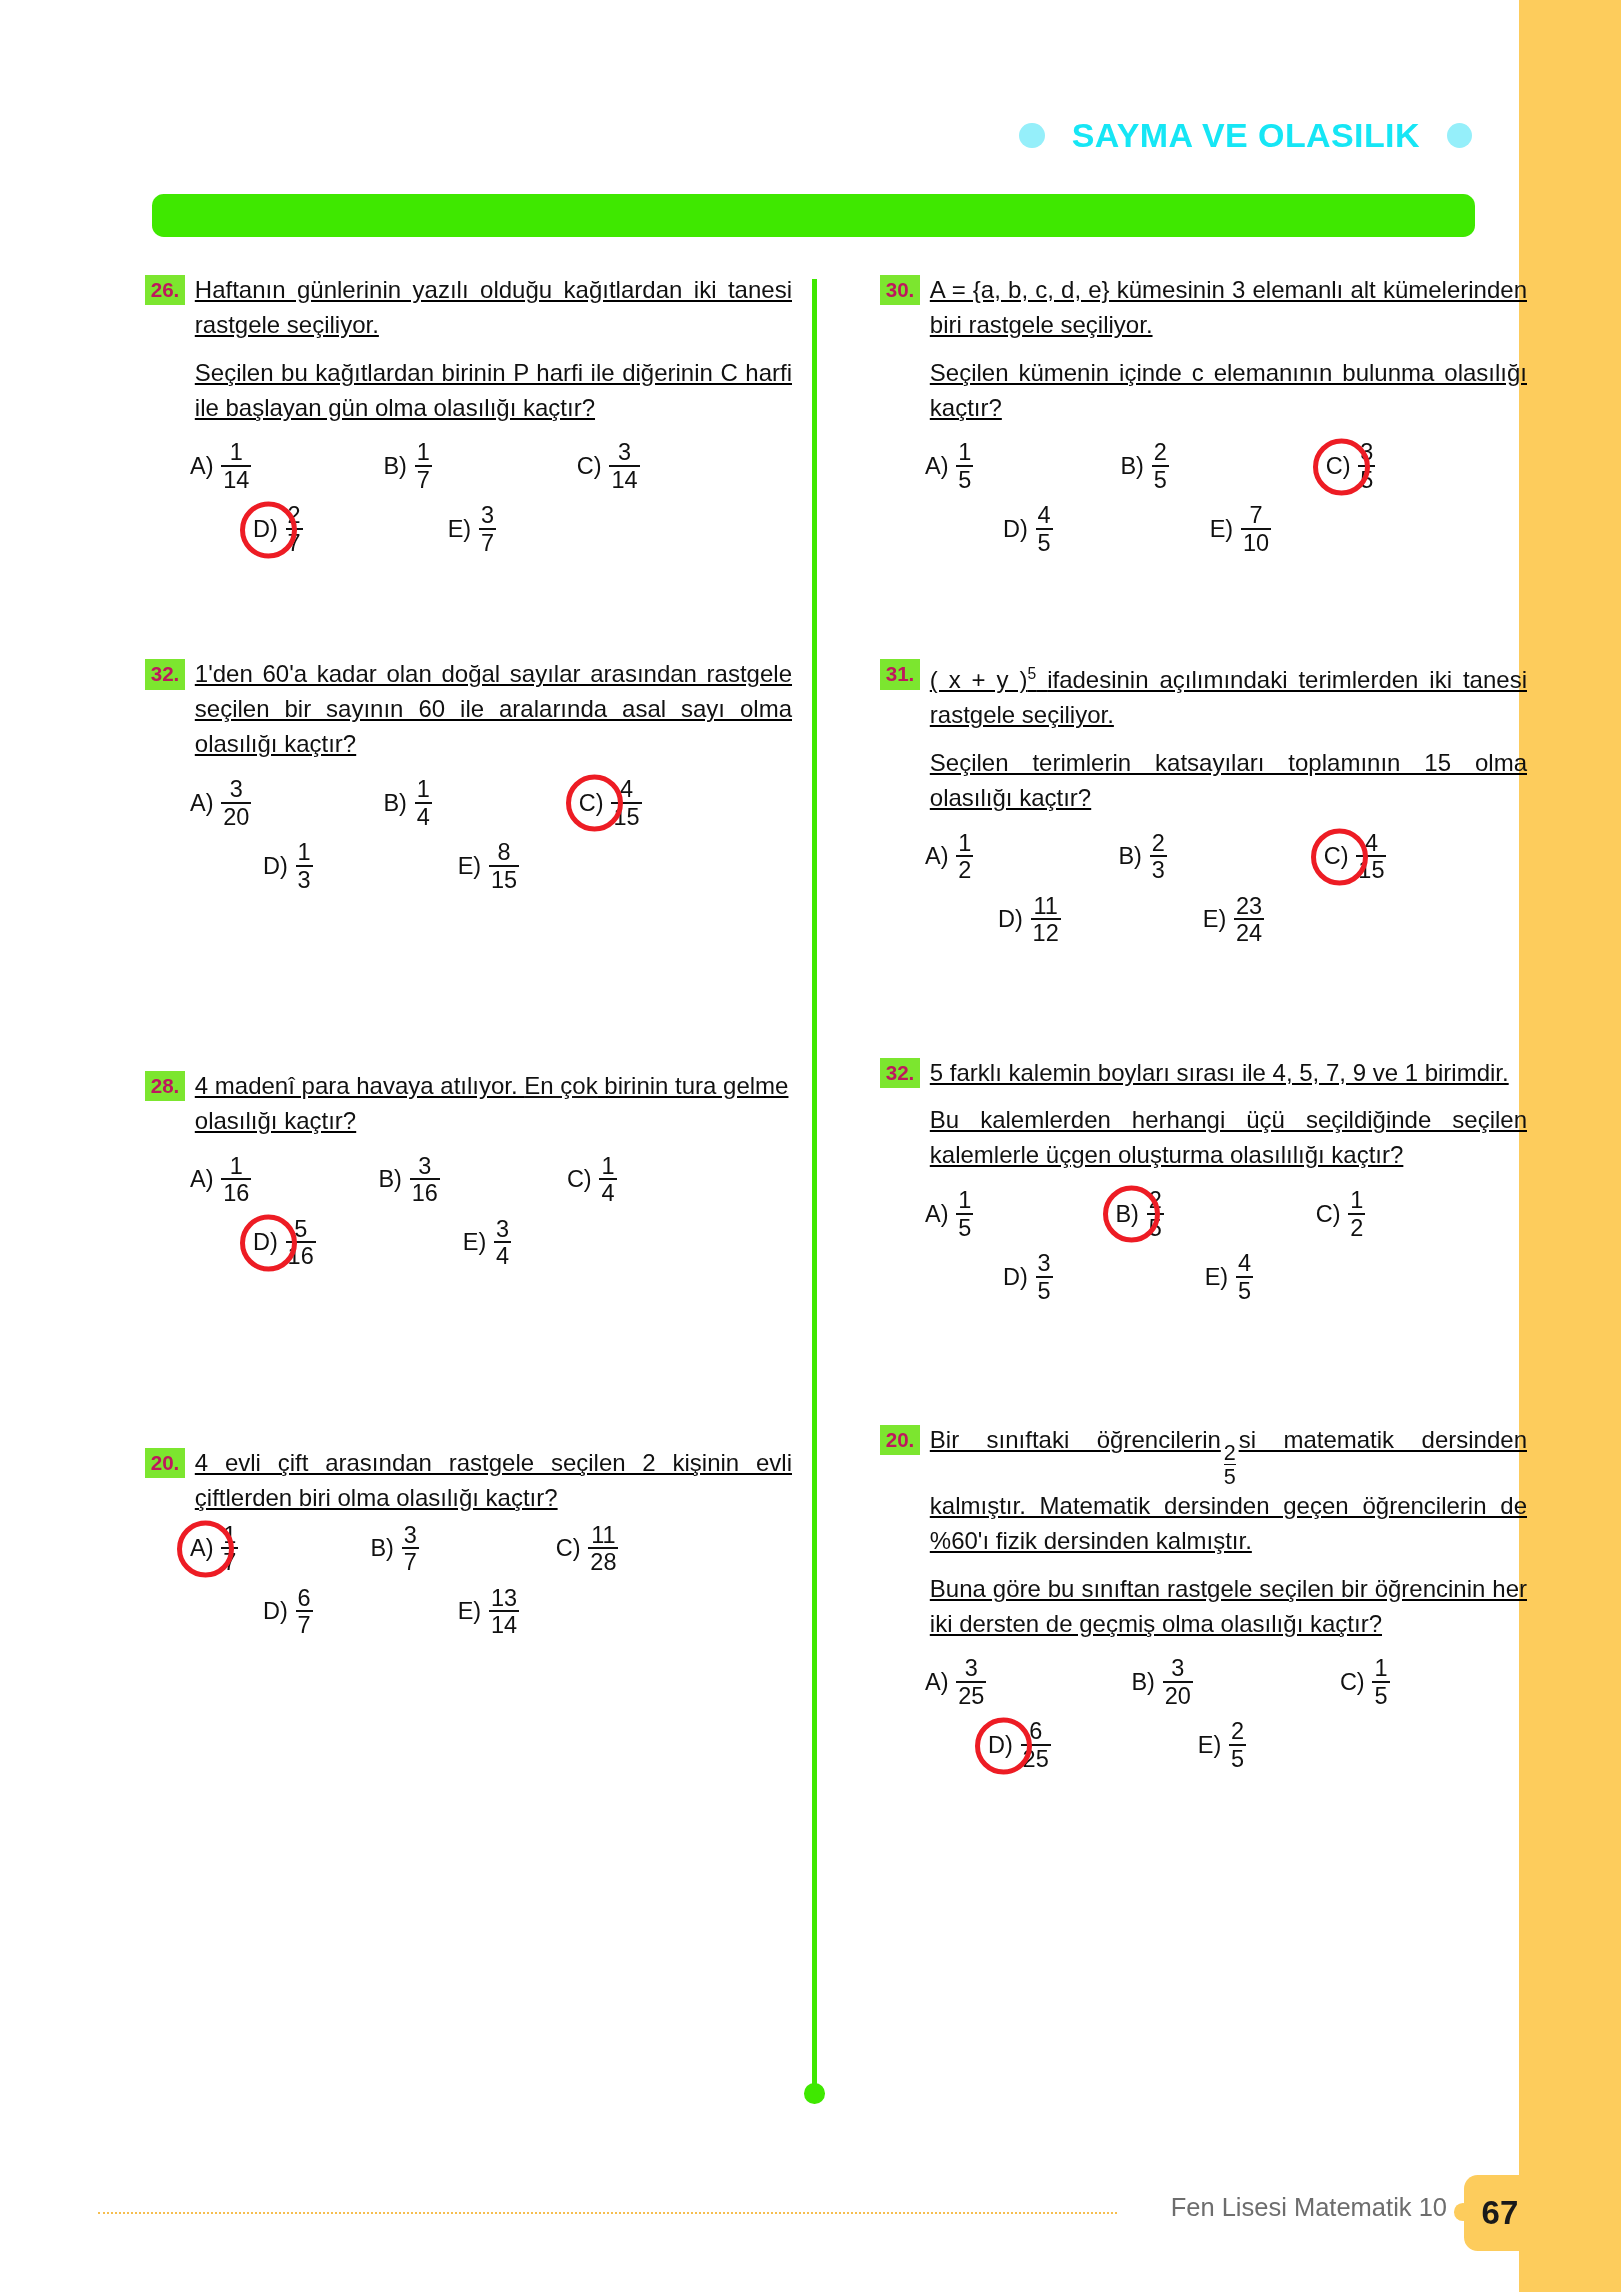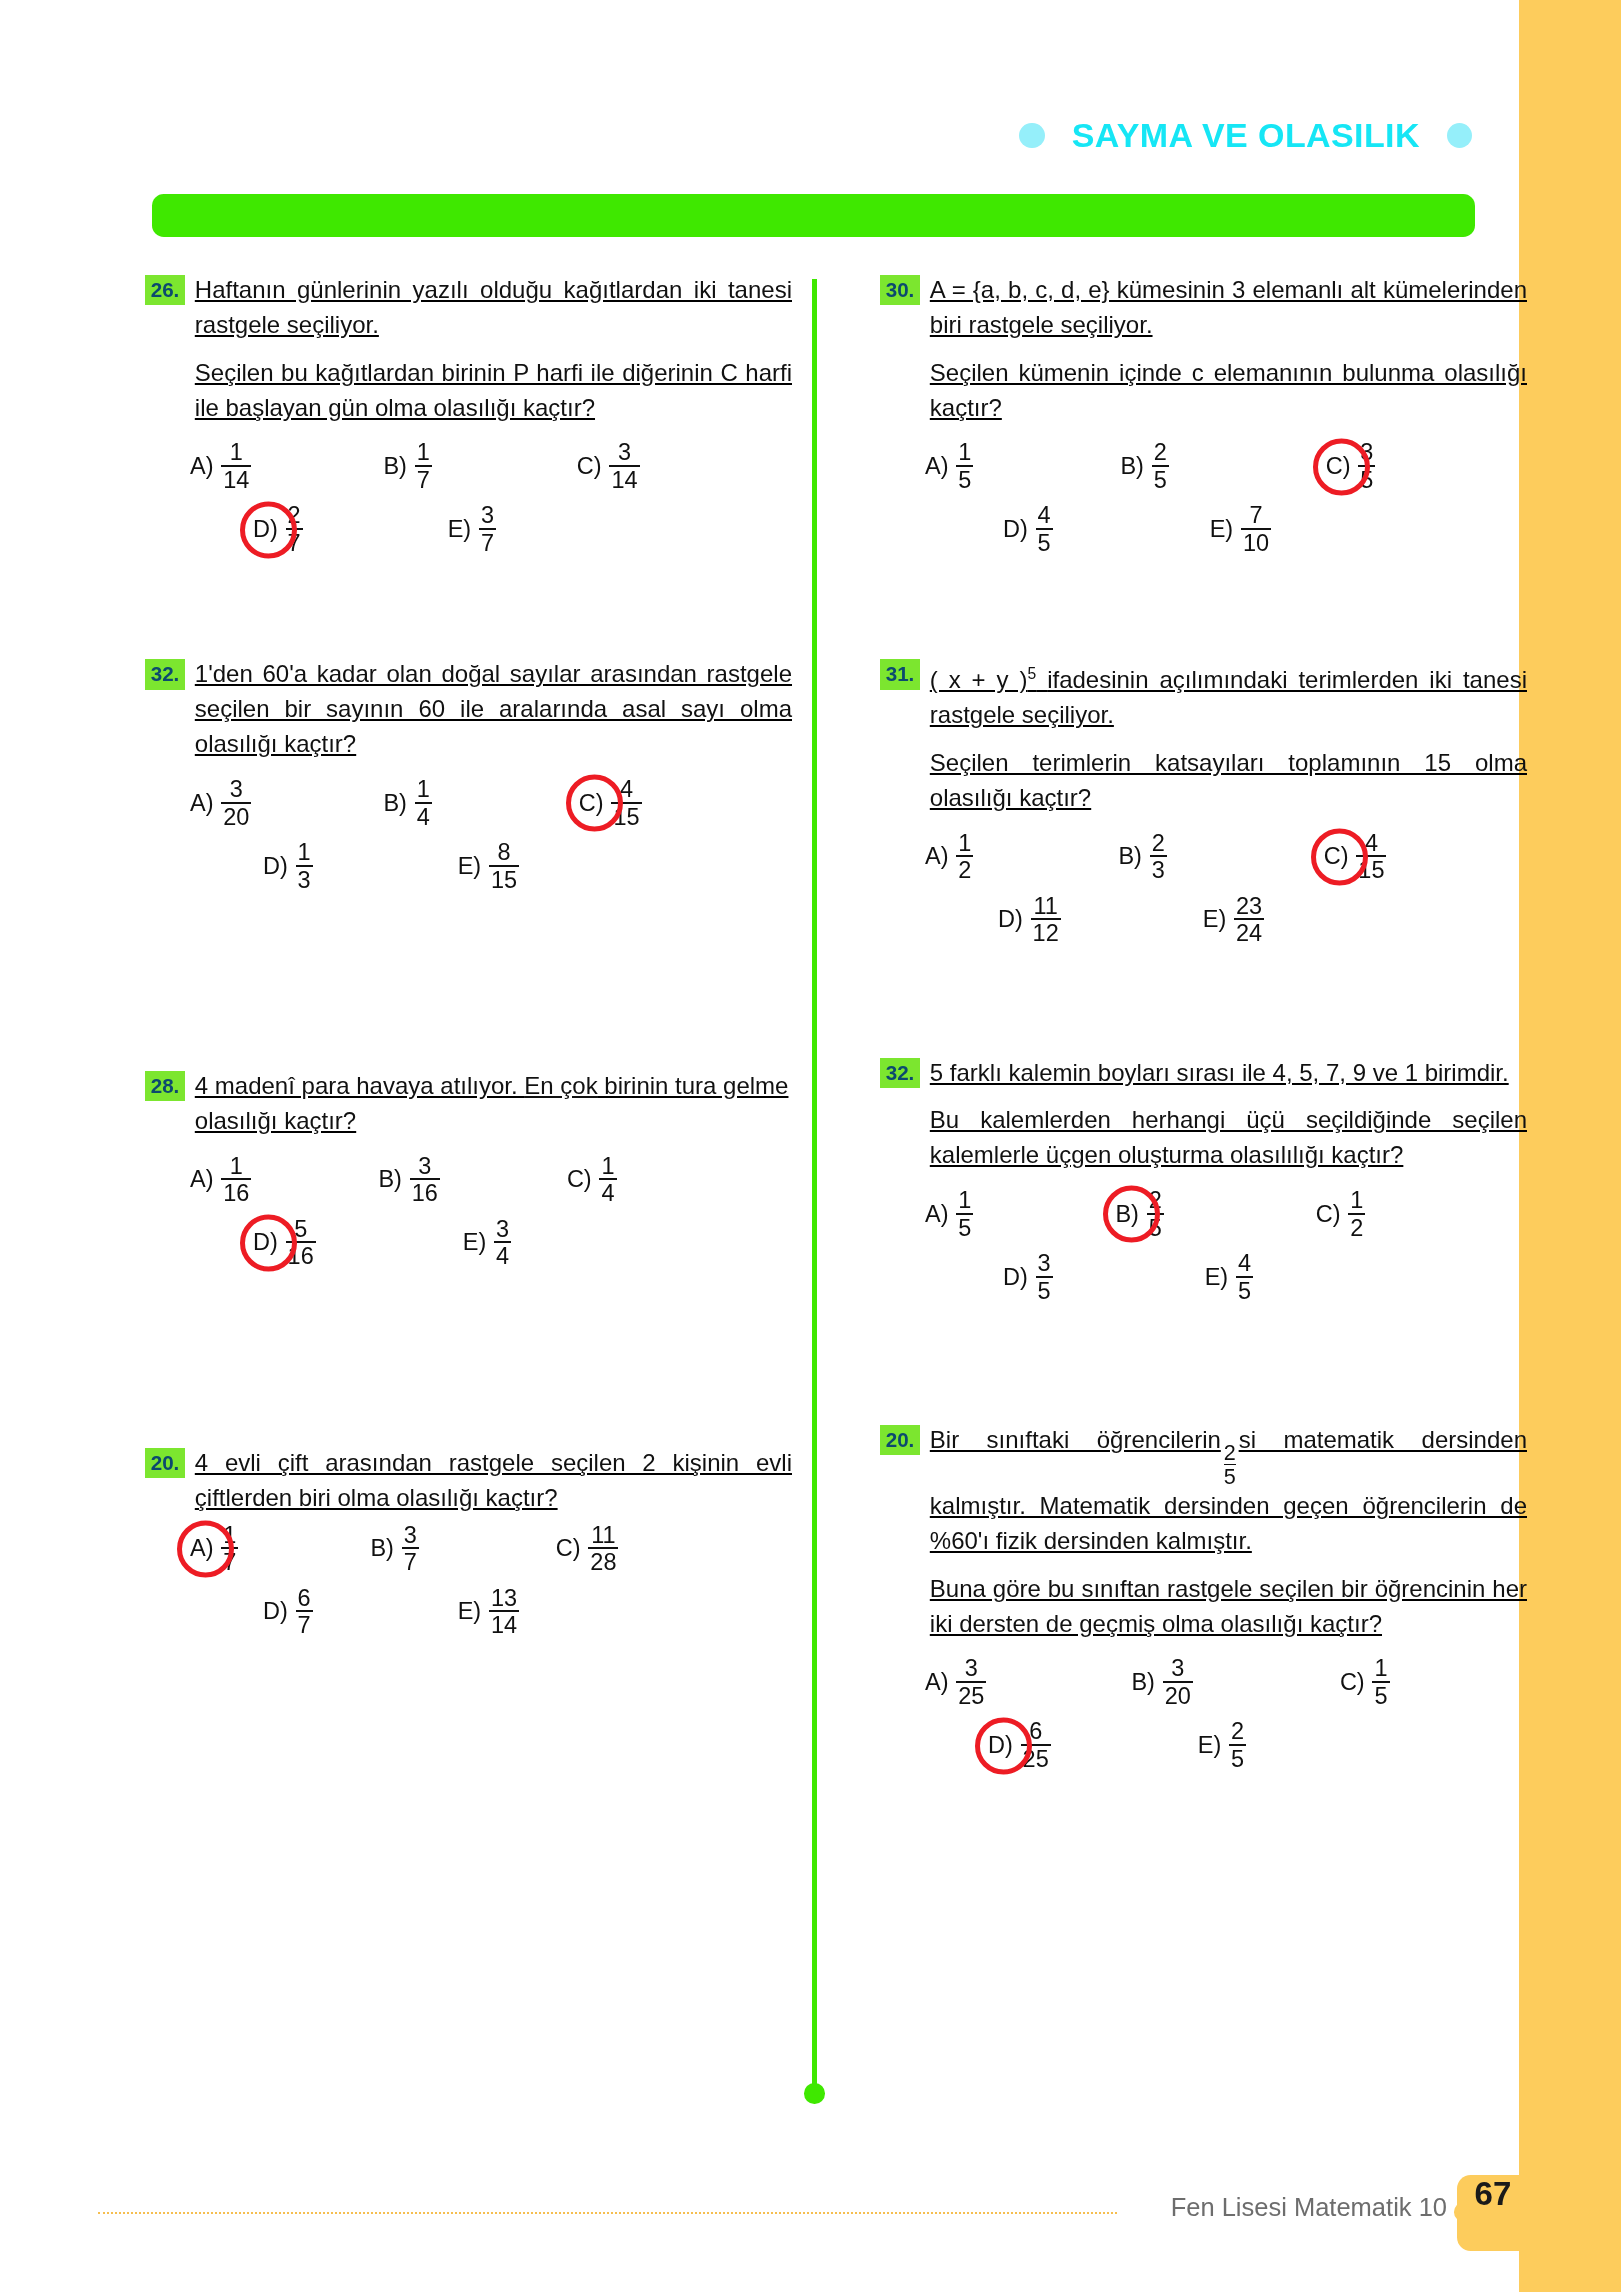--- a/index.html
+++ b/index.html
@@ -87,21 +87,21 @@
   }
 
   .q-head {
     display: flex;
     align-items: flex-start;
     gap: 9.8px;
   }
   .q-num {
     flex: 0 0 auto;
     background: #7CE62F;
-    color: #0c4a6e;
+    color: #be185d;
     font-weight: bold;
     font-size: 20.6px;
     line-height: 25.5px;
     padding: 2px 4.9px 2.9px 4.9px;
     margin-top: 2.9px;
     min-width: 40px;
     text-align: center;
   }
   .q-body { flex: 1 1 auto; text-decoration: underline; }
   .q-para {
@@ -194,25 +194,26 @@
   }
   .foot-dot {
     position: absolute;
     right: 149px; top: 67px;
     width: 17.6px; height: 17.6px;
     border-radius: 50%;
     background: #FDCC5C;
   }
   .page-num-box {
     position: absolute;
-    right: 7px; top: 39px;
+    right: 0px; top: 39px;
     width: 157px; height: 76px;
     background: #FDCC5C;
     border-radius: 13.7px 0 0 13.7px;
     display: flex;
+    align-items: center;
     justify-content: flex-start;
     padding-left: 17.6px;
   }
   .page-num {
     font-size: 33px;
     font-weight: bold;
     color: #1a1a1a;
   }
 </style>
 </head>

